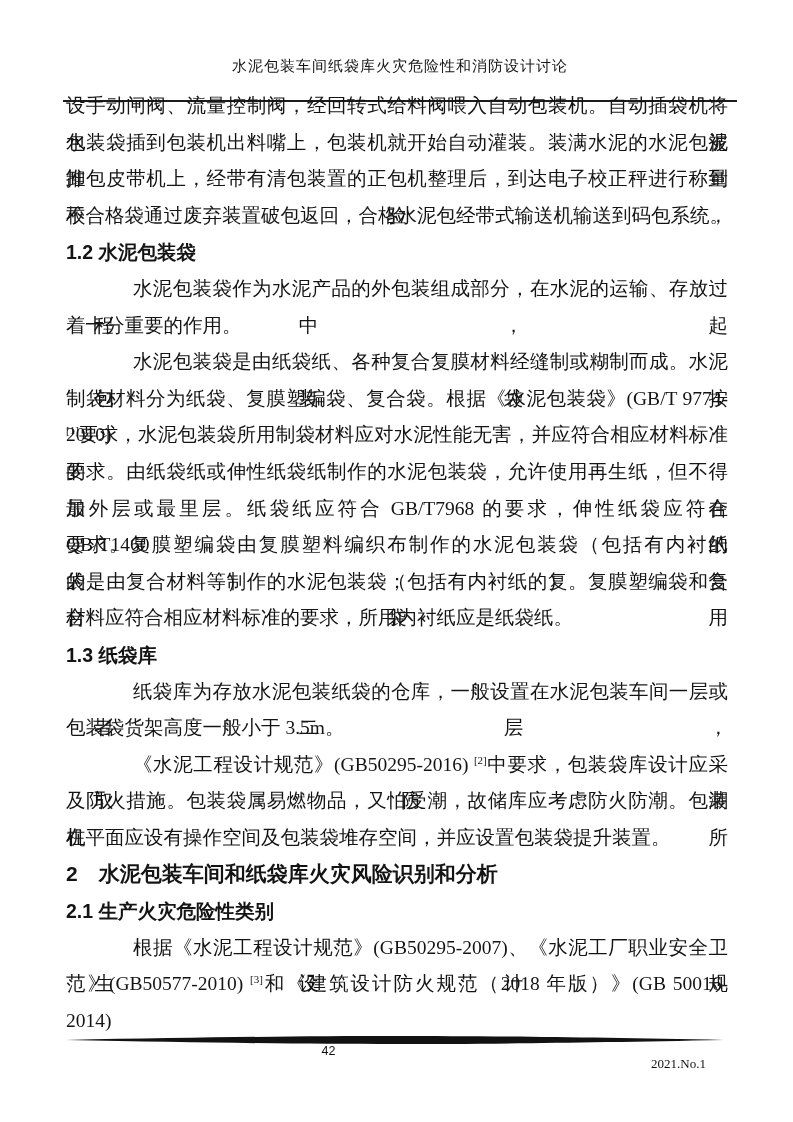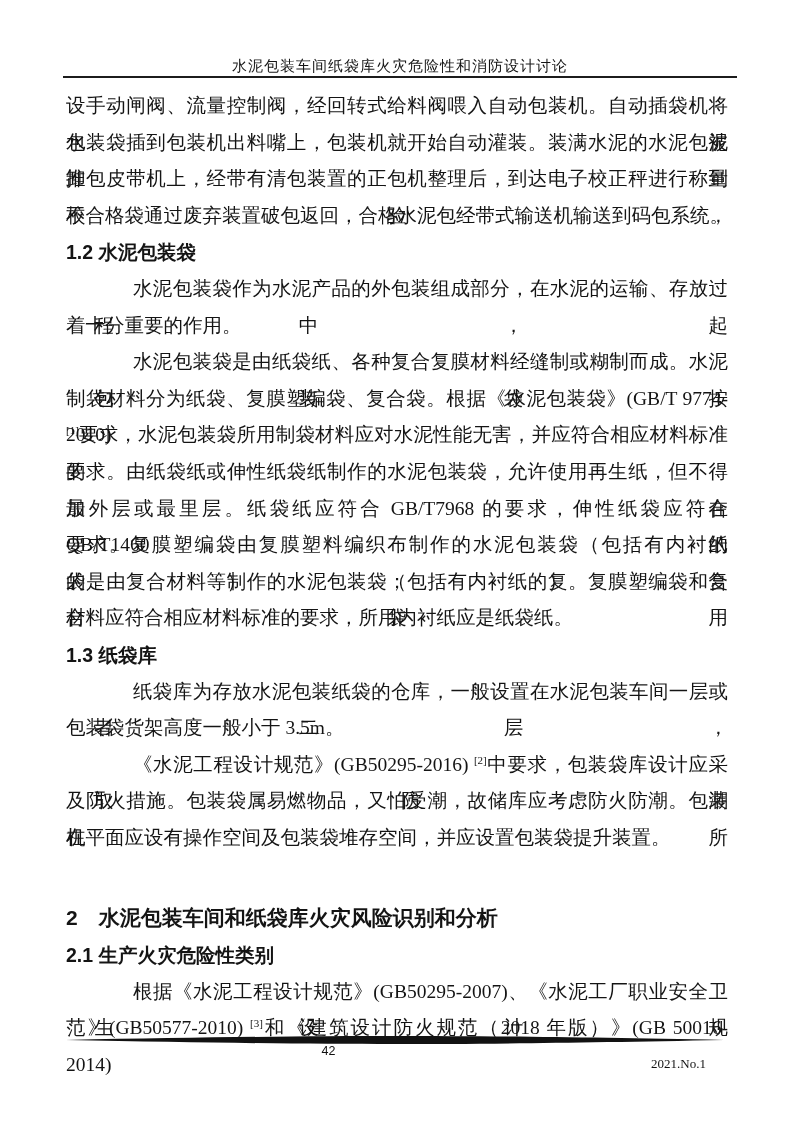--- a/index.html
+++ b/index.html
@@ -5,33 +5,33 @@
   html,body { margin:0; padding:0; background:#e8e8e8; }
   .page {
     position:relative; width:793px; height:1122px; margin:0 auto;
     background:#ffffff; overflow:hidden;
     font-family:"Liberation Serif","DejaVu Serif",serif; color:#141414;
   }
   
   .page-header {
     position:absolute; top:57px; left:63px; width:674px;
     text-align:center; font-size:15px; letter-spacing:1px;
-    padding-bottom:0; border-bottom:2px solid #1c1c1c;
+    padding-bottom:24px; border-bottom:2px solid #1c1c1c;
   }
   
   .article-body { position:absolute; top:88px; left:66px; width:662px; }
   .row {
     height:36.6px; line-height:36.6px; font-size:19.5px;
     white-space:nowrap; overflow:visible;
   }
   .line.fill { text-align:justify; text-align-last:justify; text-justify:inter-character; white-space:normal; }
   .line.indent { text-indent:39px;margin-left:28px; }
   .heading { font-weight:bold; font-family:"Liberation Sans","DejaVu Sans",sans-serif; }
   .h-sub  { font-size:19.5px; }
-  .h-main { font-size:21px;margin-top:44px; }
+  .h-main { font-size:21px; }
   sup { font-size:11px; line-height:0; vertical-align:super; }
   
   .footer-rule { position:absolute; left:66px; top:1036px; width:658px; height:8px; }
   .page-number {
     position:absolute; left:0; top:1044px; width:657px; text-align:center;
     font-family:"Liberation Sans","DejaVu Sans",sans-serif; font-size:12.5px; color:#111;
   }
   .issue-label {
     position:absolute; left:630px; top:1044px; width:76px; text-align:right;
     font-family:Liberation Serif, serif; font-size:13px; color:#111;margin-top:12px;

